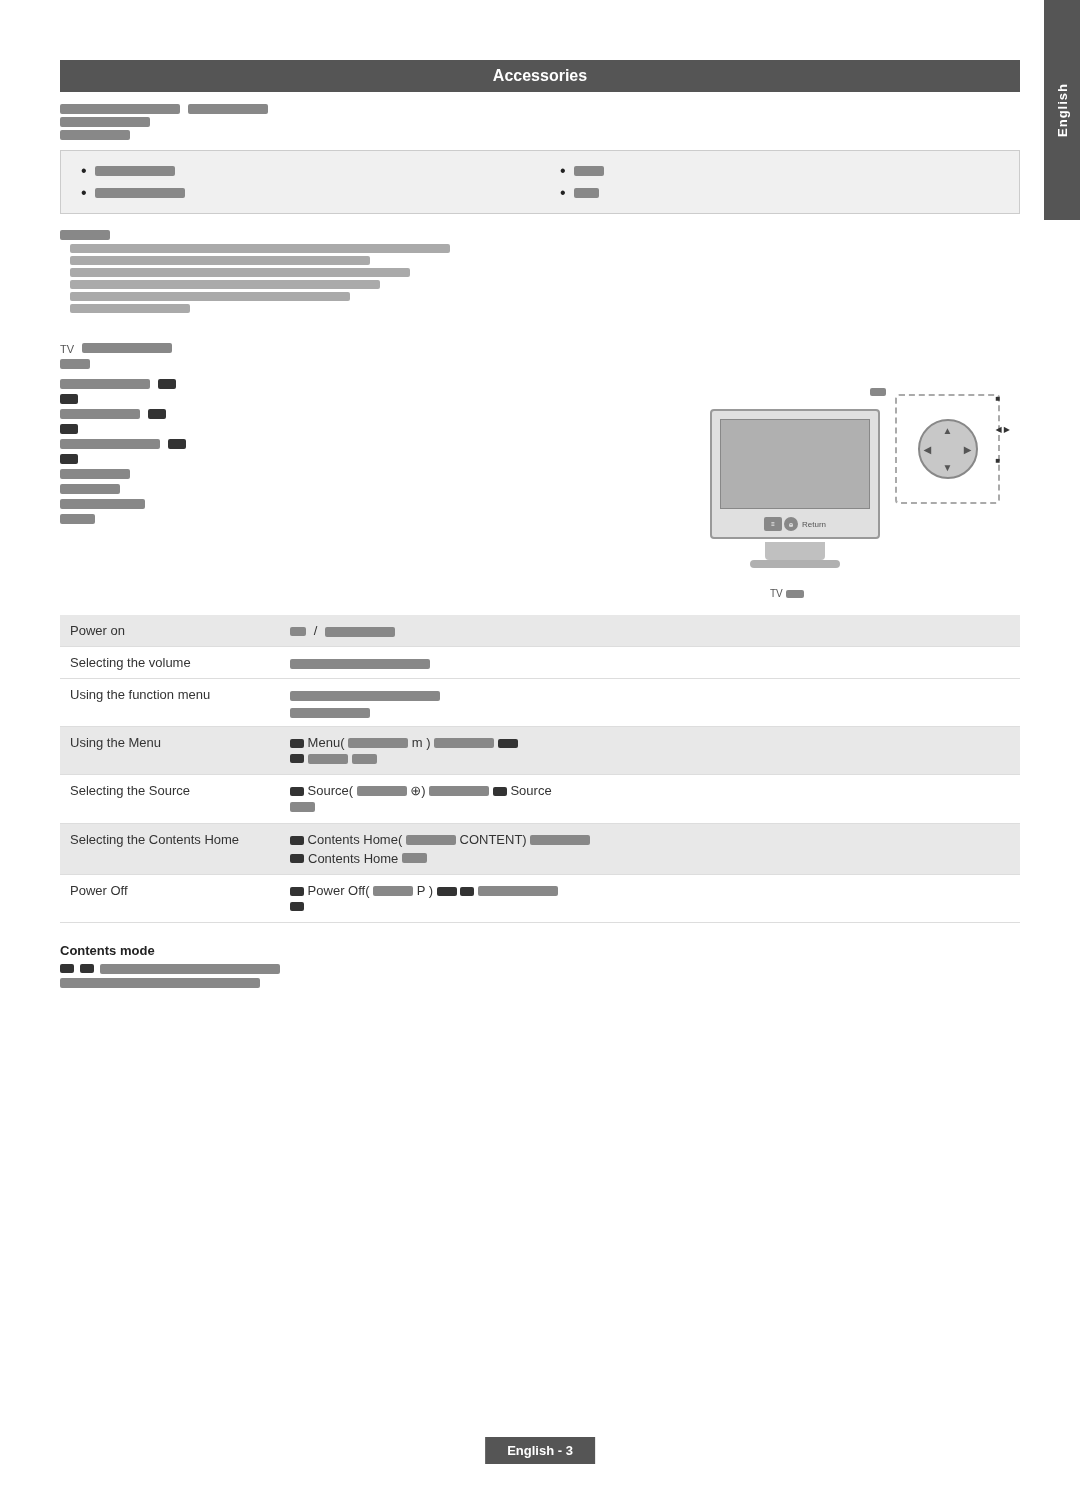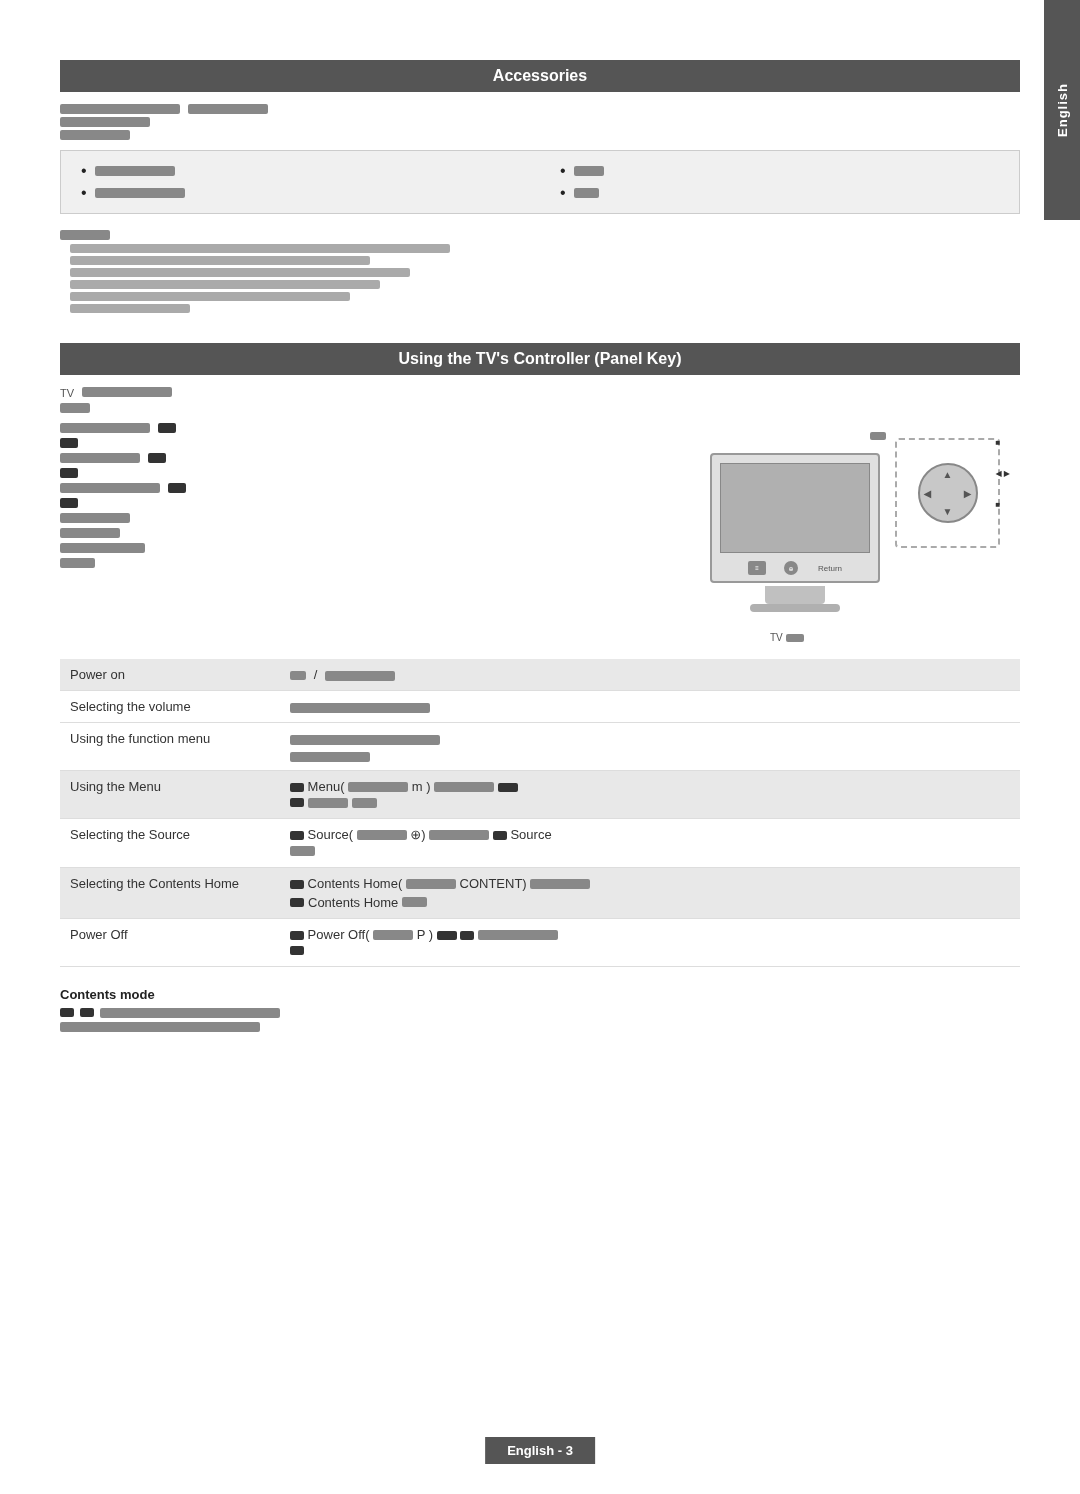--- a/index.html
+++ b/index.html
@@ -258,21 +258,20 @@
         <span class="blurred-line" style="width:300px;"></span>
         <span class="blurred-line" style="width:340px;"></span>
         <span class="blurred-line" style="width:310px;"></span>
         <span class="blurred-line" style="width:280px;"></span>
         <span class="blurred-line" style="width:120px;"></span>
       </div>
     </div>
   </div>
 
   <div class="panel-section">
-    <div class="section-header">Using the TV's Controller (Panel Key)</div>
 
     <div class="panel-intro">
       <div style="display:flex; gap:8px; margin-bottom:4px;">
         <span style="font-size:11px; color:#555;">TV</span>
         <span class="blurred" style="width:90px;"></span>
       </div>
       <div style="display:flex; gap:8px; margin-bottom:4px;">
         <span class="blurred" style="width:30px;"></span>
       </div>
     </div>
@@ -317,21 +316,21 @@
         </ul>
       </div>
 
       <div class="panel-img-col">
         <div style="position:relative; width:320px; height:220px;">
 
           <div style="position:absolute; left:20px; top:30px; width:170px; height:130px; background:#e0e0e0; border:2px solid #999; border-radius:4px;">
 
             <div style="position:absolute; top:8px; left:8px; right:8px; height:90px; background:#b0b0b0; border:1px solid #888;"></div>
 
-            <div style="position:absolute; bottom:6px; left:50%; transform:translateX(-50%); display:flex; gap:18px; align-items:center;margin-top:44px;">
+            <div style="position:absolute; bottom:6px; left:50%; transform:translateX(-50%); display:flex; gap:2px; align-items:center;margin-top:44px;">
               <div style="width:18px; height:14px; background:#888; border-radius:2px; display:flex; align-items:center; justify-content:center;">
                 <span style="font-size:6px; color:#fff;">≡</span>
               </div>
               <div style="width:14px; height:14px; background:#888; border-radius:50%; display:flex; align-items:center; justify-content:center;">
                 <span style="font-size:6px; color:#fff;">⊕</span>
               </div>
               <div style="font-size:8px; color:#555; margin-left:2px;">Return</div>
             </div>
           </div>
 

